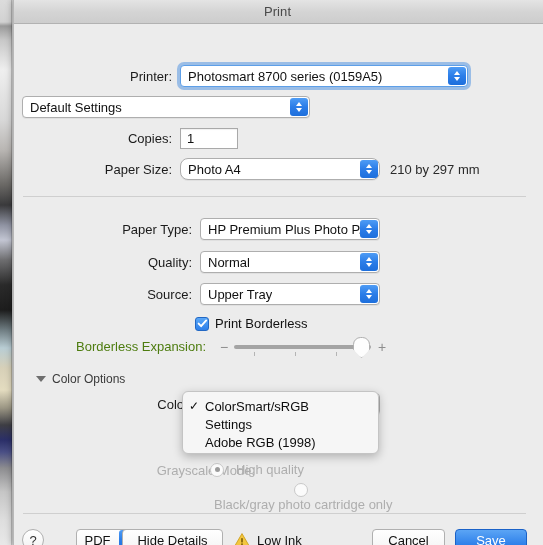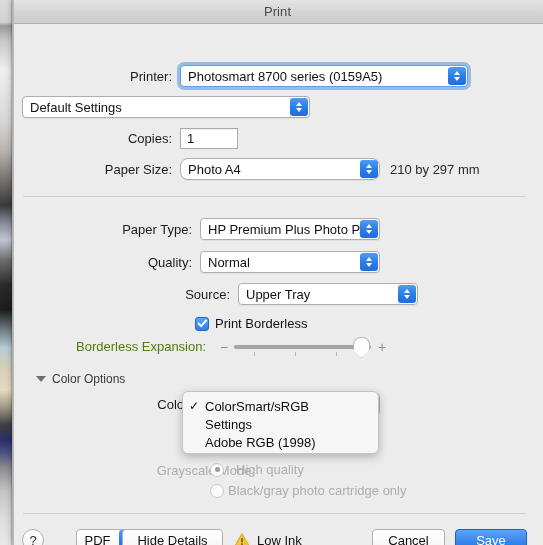--- a/index.html
+++ b/index.html
@@ -297,21 +297,21 @@
       <div class="lbl" style="width:178px;">Quality:</div>
       <div class="popbtn" style="margin-left:8px; width:180px;">
         <span class="txt">Normal</span>
         <span class="stepper">
           <span class="ar up"></span>
             <span class="ar dn"></span>
         </span>
       </div>
     </div>
 
-    <div class="row" style="left:0; top:259px; width:442px;justify-content:center;">
+    <div class="row" style="left:0; top:259px; width:442px;">
       <div class="lbl" style="width:178px;">Source:</div>
       <div class="popbtn" style="margin-left:8px; width:180px;">
         <span class="txt">Upper Tray</span>
         <span class="stepper">
           <span class="ar up"></span>
             <span class="ar dn"></span>
         </span>
       </div>
     </div>
 
@@ -351,21 +351,21 @@
 
     <div style="position:absolute; left:83px; top:439px; width:158px; text-align:right;" class="lbl dim">Grayscale Mode:</div>
 
     <div class="row" style="left:196px; top:438px;">
       <span class="radio">
         <span class="dot"></span>
       </span>
       <span style="margin-left:12px; font-size:13px; color:#aeaeae;">High quality</span>
     </div>
 
-    <div class="row" style="left:196px; top:459px;">
+    <div class="row" style="left:196px; top:459px;flex-direction:column;">
       <span class="radio"></span>
       <span style="margin-left:4px; font-size:13px; color:#aeaeae;">Black/gray photo cartridge only</span>
     </div>
 
     <div class="hr" style="left:9px; top:489px; width:503px;"></div>
 
     <div id="help-btn" style="position:absolute; left:8px; top:505px;">
       <span>?</span>
     </div>
 

